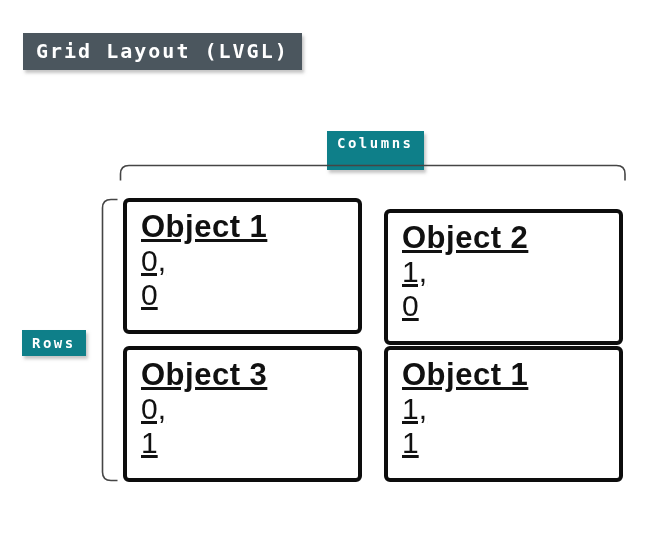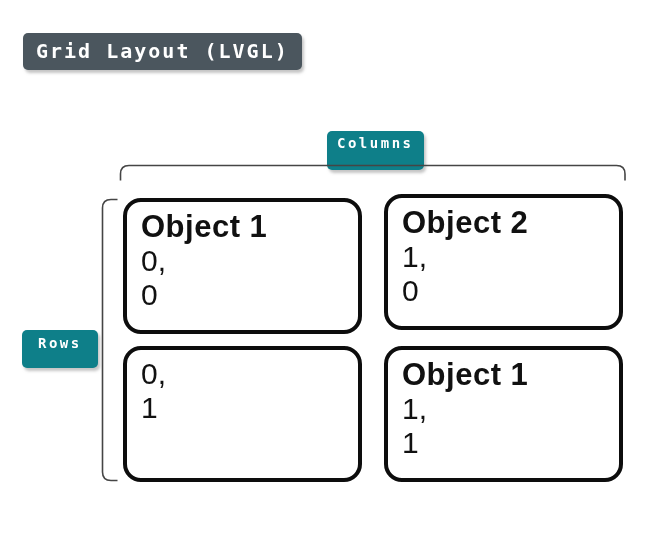--- a/index.html
+++ b/index.html
@@ -15,21 +15,21 @@
     overflow: hidden;
     font-family: "Liberation Sans", sans-serif;
   }
 
   
   .badge {
     position: absolute;
     box-sizing: border-box;
     color: #ffffff;
     font-family: "DejaVu Sans Mono", "Liberation Mono", monospace;
-    border-radius: 5px;
+    border-radius: 0;
     box-shadow: 2px 3px 3px rgba(150,150,150,0.55);
     white-space: nowrap;
   }
   .title-badge {
     left: 23px;
     top: 33px;
     height: 37px;
     padding: 5px 13px 0 13px;
     background: var(--badge_dark);
     font-size: 20px;
@@ -44,22 +44,22 @@
     padding: 0 10px;
     background: var(--badge_teal);
     font-size: 14px;
     font-weight: bold;
     letter-spacing: 2.5px;
     line-height: 25px;
   }
   .rows-badge {
     left: 22px;
     top: 330px;
-    height: 38px;
-    padding: 0 16px;
+    height: 26px;
+    padding: 0 10px;
     background: var(--badge_teal);
     font-size: 14px;
     font-weight: bold;
     letter-spacing: 2.5px;
     line-height: 26px;
   }
 
   
   svg.bracket {
     position: absolute;
@@ -75,26 +75,27 @@
   .rows-bracket    { left: 101px; top: 198px; }
 
   
   .obj-box {
     position: absolute;
     box-sizing: border-box;
     width: 239px;
     height: 136px;
     background: #ffffff;
     border: 4px solid var(--box_border);
-    border-radius: 18px;
+    border-radius: 6px;
     padding: 7px 14px;
     color: #111111;
+    text-decoration: underline;
   }
   .box1 { left: 123px; top: 198px; }
-  .box2 { left: 384px; top: 194px; }
+  .box2 { left: 384px; top: 209px; }
   .box3 { left: 123px; top: 346px; }
   .box4 { left: 384px; top: 346px; }
 
   .obj-title {
     font-size: 31px;
     font-weight: bold;
     line-height: 35px;
     letter-spacing: 0.5px;
   }
   .obj-line {
@@ -128,20 +129,21 @@
     <div class="obj-line">0</div>
   </div>
 
   <div class="obj-box box2">
     <div class="obj-title">Object 2</div>
     <div class="obj-line">1,</div>
     <div class="obj-line">0</div>
   </div>
 
   <div class="obj-box box3">
+    <div class="obj-title">Object 3</div>
     <div class="obj-line">0,</div>
     <div class="obj-line">1</div>
   </div>
 
   <div class="obj-box box4">
     <div class="obj-title">Object 1</div>
     <div class="obj-line">1,</div>
     <div class="obj-line">1</div>
   </div>
 

